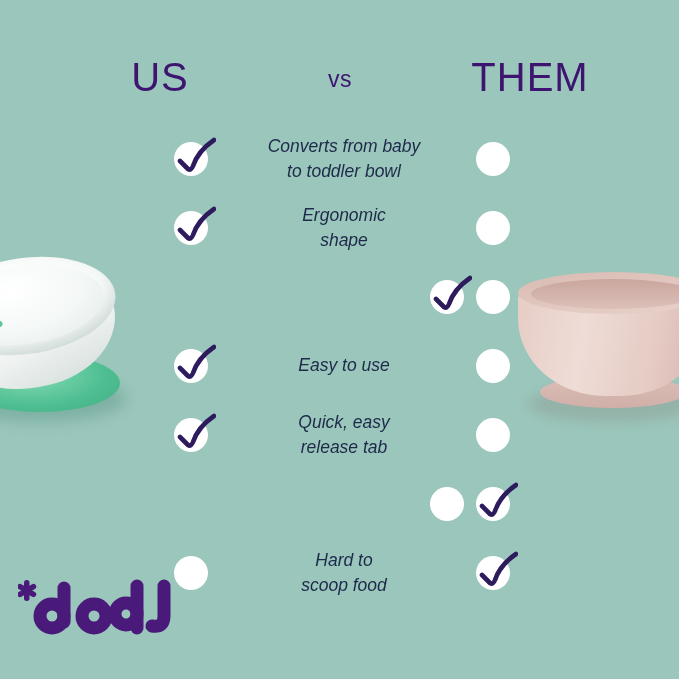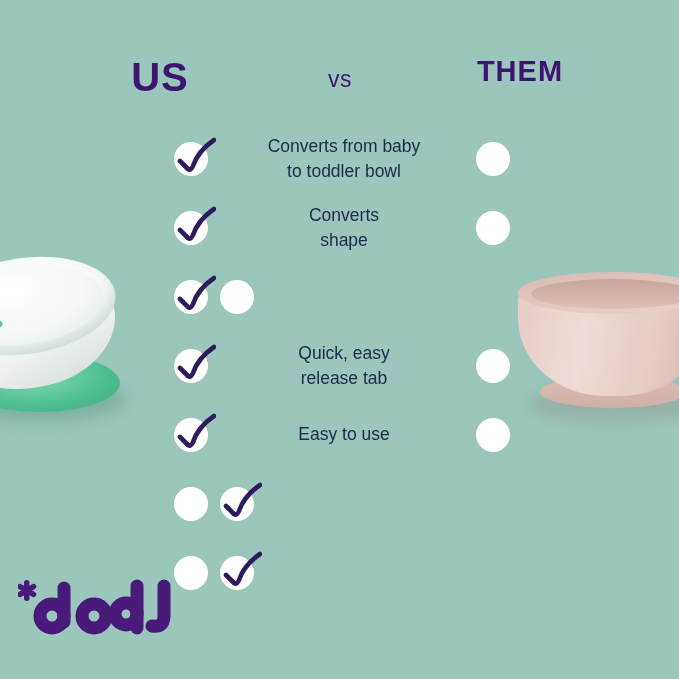--- a/index.html
+++ b/index.html
@@ -9,36 +9,37 @@
     font-family:"Liberation Sans", sans-serif;
     position:relative;
     overflow:hidden;
   }
 
   
   .headings { position:absolute; top:0; left:0; width:679px; height:120px; }
   .h-us, .h-them, .h-vs {
     position:absolute;
     color:#3d1470;
-    font-weight:700;
+    font-weight:400;
     letter-spacing:1px;
     text-align:center;
     white-space:nowrap;
   }
   .h-us   { left:100px; top:55px; width:120px; font-size:40px; }
   .h-vs   { left:300px; top:66px; width:80px;  font-size:23px; font-weight:400; letter-spacing:0.5px; }
-  .h-them { left:440px; top:55px; width:160px; font-size:29px;text-align:center; }
+  .h-them { left:450px; top:55px; width:160px; font-size:40px;text-align:center; }
 
   
   .table { position:absolute; left:170px; top:124px; width:348px; }
   .row {
     display:flex;
     align-items:center;
-    justify-content:flex-start;
+    justify-content:flex-end;
     height:69px;
+    font-style:italic;
   }
   .cell-mark {
     width:46px;
     height:46px;
     position:relative;
     flex:0 0 46px;
     display:flex;
     align-items:center;
     justify-content:center;
   }
@@ -163,77 +164,79 @@
         <div class="circle"></div>
       </div>
     </div>
     <div class="row">
       <div class="cell-mark">
         <div class="circle"></div>
         <svg class="tick" viewBox="0 0 46 46">
           <path d="M10 25 L18 33 Q21 35 23 30 Q28 15 44 4"></path>
         </svg>
       </div>
-      <div class="cell-label">Converts
+      <div class="cell-label">Ergonomic
 shape</div>
       <div class="cell-mark">
         <div class="circle"></div>
       </div>
     </div>
     <div class="row">
       <div class="cell-mark">
         <div class="circle"></div>
         <svg class="tick" viewBox="0 0 46 46">
           <path d="M10 25 L18 33 Q21 35 23 30 Q28 15 44 4"></path>
         </svg>
       </div>
+      <div class="cell-mark">
+        <div class="circle"></div>
+      </div>
+    </div>
+    <div class="row">
+      <div class="cell-mark">
+        <div class="circle"></div>
+        <svg class="tick" viewBox="0 0 46 46">
+          <path d="M10 25 L18 33 Q21 35 23 30 Q28 15 44 4"></path>
+        </svg>
+      </div>
+      <div class="cell-label">Easy to use</div>
       <div class="cell-mark">
         <div class="circle"></div>
       </div>
     </div>
     <div class="row">
       <div class="cell-mark">
         <div class="circle"></div>
         <svg class="tick" viewBox="0 0 46 46">
           <path d="M10 25 L18 33 Q21 35 23 30 Q28 15 44 4"></path>
         </svg>
       </div>
       <div class="cell-label">Quick, easy
 release tab</div>
       <div class="cell-mark">
         <div class="circle"></div>
       </div>
     </div>
     <div class="row">
       <div class="cell-mark">
         <div class="circle"></div>
-        <svg class="tick" viewBox="0 0 46 46">
-          <path d="M10 25 L18 33 Q21 35 23 30 Q28 15 44 4"></path>
-        </svg>
-      </div>
-      <div class="cell-label">Easy to use</div>
-      <div class="cell-mark">
-        <div class="circle"></div>
-      </div>
-    </div>
-    <div class="row">
-      <div class="cell-mark">
-        <div class="circle"></div>
-      </div>
-      <div class="cell-mark">
-        <div class="circle"></div>
-        <svg class="tick" viewBox="0 0 46 46">
-          <path d="M10 25 L18 33 Q21 35 23 30 Q28 15 44 4"></path>
-        </svg>
-      </div>
-    </div>
-    <div class="row">
-      <div class="cell-mark">
-        <div class="circle"></div>
-      </div>
+      </div>
+      <div class="cell-mark">
+        <div class="circle"></div>
+        <svg class="tick" viewBox="0 0 46 46">
+          <path d="M10 25 L18 33 Q21 35 23 30 Q28 15 44 4"></path>
+        </svg>
+      </div>
+    </div>
+    <div class="row">
+      <div class="cell-mark">
+        <div class="circle"></div>
+      </div>
+      <div class="cell-label">Hard to
+scoop food</div>
       <div class="cell-mark">
         <div class="circle"></div>
         <svg class="tick" viewBox="0 0 46 46">
           <path d="M10 25 L18 33 Q21 35 23 30 Q28 15 44 4"></path>
         </svg>
       </div>
     </div>
   </div>
 
 <div class="prod-left">

